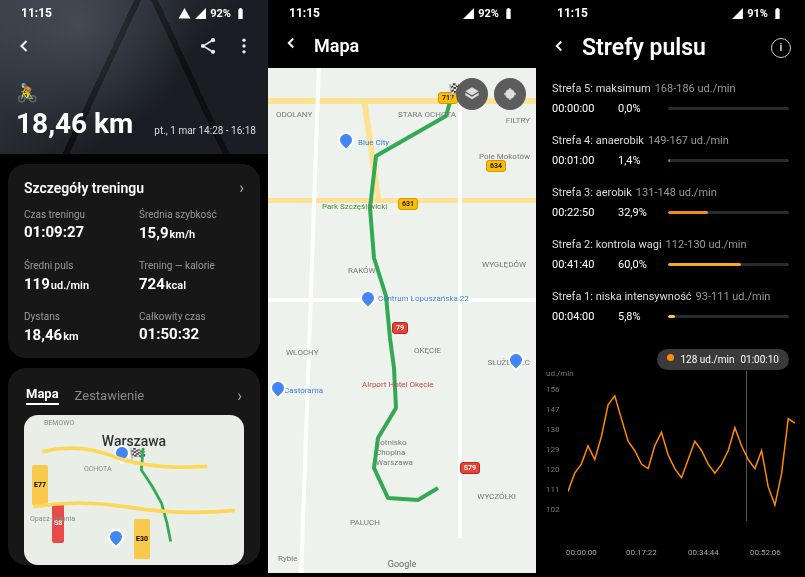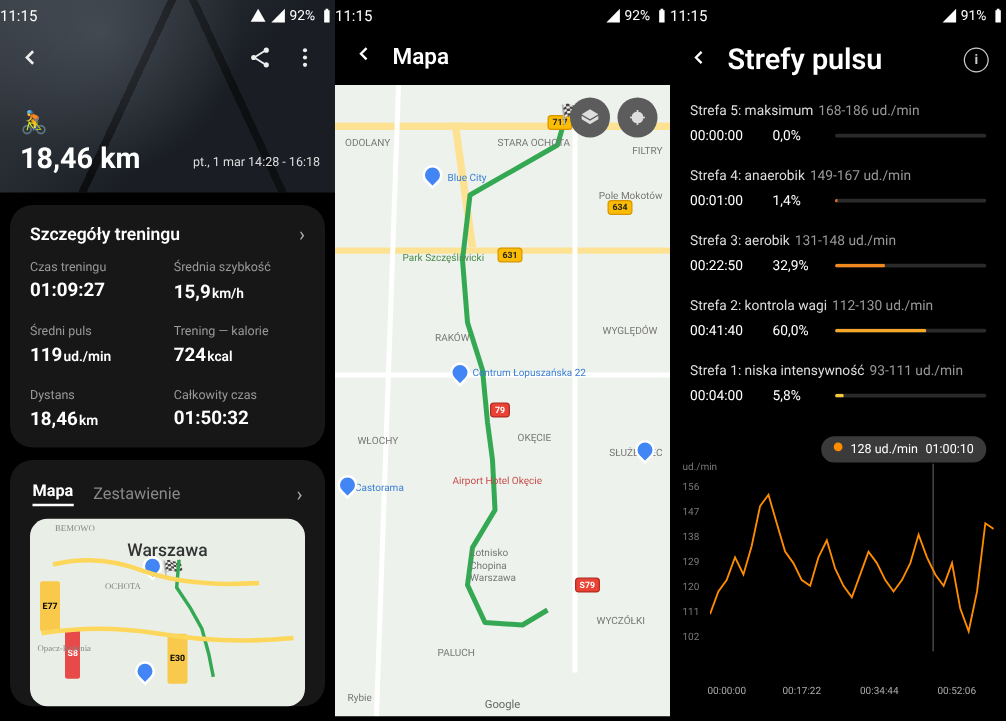--- a/index.html
+++ b/index.html
@@ -2,36 +2,36 @@
 <html><head>
 <meta charset="utf-8">
 <style>
   * { box-sizing: border-box; margin: 0; padding: 0; }
   body { background: #000; font-family: -apple-system, "Segoe UI", Roboto, sans-serif; color: #fff; display: flex; width: 805px; height: 577px; overflow: hidden; }
   .panel { position: relative; height: 577px; background: #000; overflow: hidden; }
   .panel1 { width: 268px; }
   .panel2 { width: 268px; }
   .panel3 { width: 269px; }
 
-  .statusbar { display: flex; justify-content: space-between; align-items: flex-start; padding: 6px 0 4px; font-size: 12px; font-weight: 400; color: #fff; position: relative; z-index: 5; }
+  .statusbar { display: flex; justify-content: space-between; align-items: flex-end; padding: 6px 21px 4px; font-size: 12px; font-weight: 700; color: #fff; position: relative; z-index: 5; }
   .status-icons { display: flex; gap: 3px; align-items: center; font-size: 11px; }
   .status-icons svg { width: 13px; height: 13px; fill: #fff; }
 
   
   .hero { position: relative; height: 160px; background: linear-gradient(135deg, #3a4048 0%, #1a1e24 60%); margin-top: -30px; padding-top: 30px; }
   .hero::before { content:''; position:absolute; inset:0; background:
     radial-gradient(circle at 30% 20%, rgba(100,110,120,.4) 0%, transparent 50%),
     linear-gradient(115deg, transparent 40%, rgba(0,0,0,.6) 40%, rgba(0,0,0,.6) 42%, transparent 42%),
     linear-gradient(65deg, transparent 65%, rgba(0,0,0,.5) 65%, rgba(0,0,0,.5) 67%, transparent 67%);
   }
   .hero-top { position: relative; display: flex; justify-content: space-between; padding: 12px 14px; z-index:2; }
   .hero-top svg { width: 20px; height: 20px; fill: #eee; }
   .hero-actions { display: flex; gap: 16px; align-items: center; }
   .hero-bottom { position: absolute; bottom: 14px; left: 16px; right: 12px; z-index:2; display:flex; align-items:flex-end; justify-content:space-between; }
-  .distance { font-size: 23px; font-weight: 700; }
+  .distance { font-size: 28px; font-weight: 700; }
   .bike-icon { font-size: 18px; margin-bottom: 4px; }
   .datetime { font-size: 10px; color: #ddd; margin-bottom: 4px; }
 
   .card { background: #171717; border-radius: 18px; margin: 10px 8px; padding: 14px 16px; }
   .card-header { display: flex; justify-content: space-between; align-items: center; margin-bottom: 12px; }
   .card-title { font-size: 14px; font-weight: 600; }
   .chev { font-size: 16px; color: #aaa; }
   .stats-grid { display: grid; grid-template-columns: 1fr 1fr; row-gap: 18px; column-gap: 10px; }
   .stat-label { font-size: 10px; color: #999; margin-bottom: 3px; }
   .stat-value { font-size: 15px; font-weight: 700; }
@@ -41,21 +41,21 @@
   .tab-active { font-weight: 700; border-bottom: 2px solid #fff; padding-bottom: 2px; }
   .tab-inactive { color: #888; }
   .tabs .chev { margin-left: auto; }
 
   .minimap { height: 150px; background: #e9efe7; border-radius: 14px; position: relative; overflow: hidden; color:#555; }
   .minimap .route { position:absolute; inset:0; }
   .minimap-label { position:absolute; top:18px; left:50%; transform:translateX(-50%); font-size:14px; font-weight:500; color:#333; }
   .flag { position:absolute; top:32px; left:48%; font-size:14px; }
   .road { position:absolute; background:#f8c94a; color:#000; font-size:7px; font-weight:700; padding:16px 2px; border-radius:2px; }
   .poi-dot { position:absolute; width:16px; height:16px; background:#4285f4; border-radius:50% 50% 50% 0; transform:rotate(-45deg); border:2px solid #fff; }
-  .minimap .area-label { position:absolute; font-size:7px; color:#888;font-family:Liberation Serif, serif; }
+  .minimap .area-label { position:absolute; font-size:7px; color:#888; }
 
   
   .p2-header { display:flex; align-items:center; gap:14px; padding: 10px 14px 12px; }
   .p2-title { font-size: 18px; font-weight: 600; }
   .bigmap { position:relative; height: 505px; background: #eef2ec; color:#555; overflow:hidden; }
   .bigmap .road-y { position:absolute; background:#fde293; }
   .bigmap .road-w { position:absolute; background:#fff; }
   .bigmap .label { position:absolute; font-size:8px; color:#777; white-space:nowrap; }
   .bigmap .label-red { color:#c74b4b; }
   .bigmap .label-blue { color:#3b7fd4; }
@@ -171,21 +171,21 @@
     <div class="tabs">
       <span class="tab-active">Mapa</span>
       <span class="tab-inactive">Zestawienie</span>
       <span class="chev">›</span>
     </div>
     <div class="minimap">
       <span class="minimap-label">Warszawa</span>
       <span class="flag">🏁</span>
       <span class="road" style="top:50px; left:8px;">E77</span>
       <span class="road" style="top:88px; left:28px; background:#e84a4a; color:#fff;">S8</span>
-      <span class="road" style="bottom:18px; left:110px;margin-top:27px;">E30</span>
+      <span class="road" style="bottom:6px; left:110px;margin-top:27px;">E30</span>
       <span class="area-label" style="top:4px; left:20px;">BEMOWO</span>
       <span class="area-label" style="top:50px; left:60px;">OCHOTA</span>
       <span class="area-label" style="top:100px; left:6px;">Opacz-Kolonia</span>
       <span class="poi-dot" style="top:30px; left:90px;"></span>
       <span class="poi-dot" style="bottom:20px; left:84px;"></span>
       <svg class="route" viewBox="0 0 240 150">
         <path d="M130 36 L128 60 L140 78 L150 96 L156 118 L160 138" stroke="#34a853" stroke-width="3" fill="none"></path>
         <path d="M20 40 Q60 30 100 46 Q140 60 200 56" stroke="#fdd75b" stroke-width="4" fill="none"></path>
         <path d="M10 100 Q60 92 110 100 Q170 110 230 104" stroke="#fdd75b" stroke-width="4" fill="none"></path>
       </svg>

